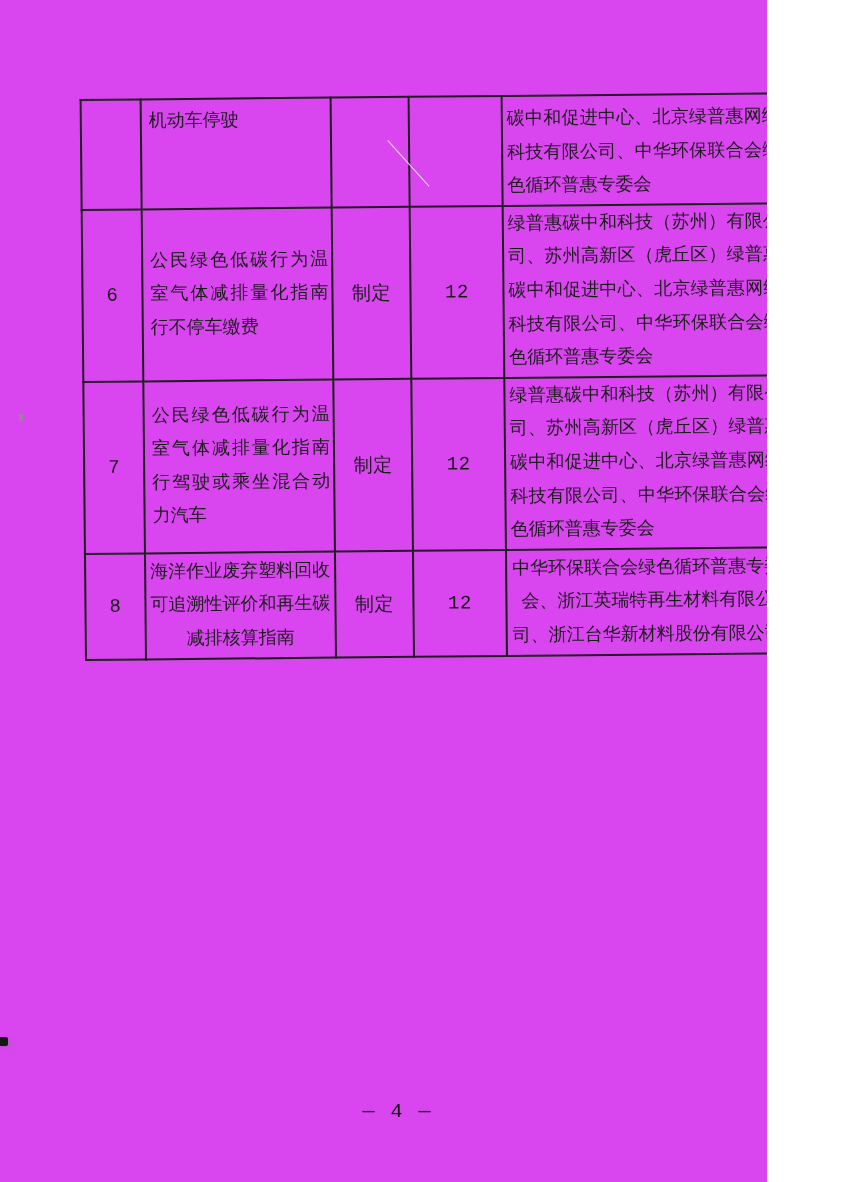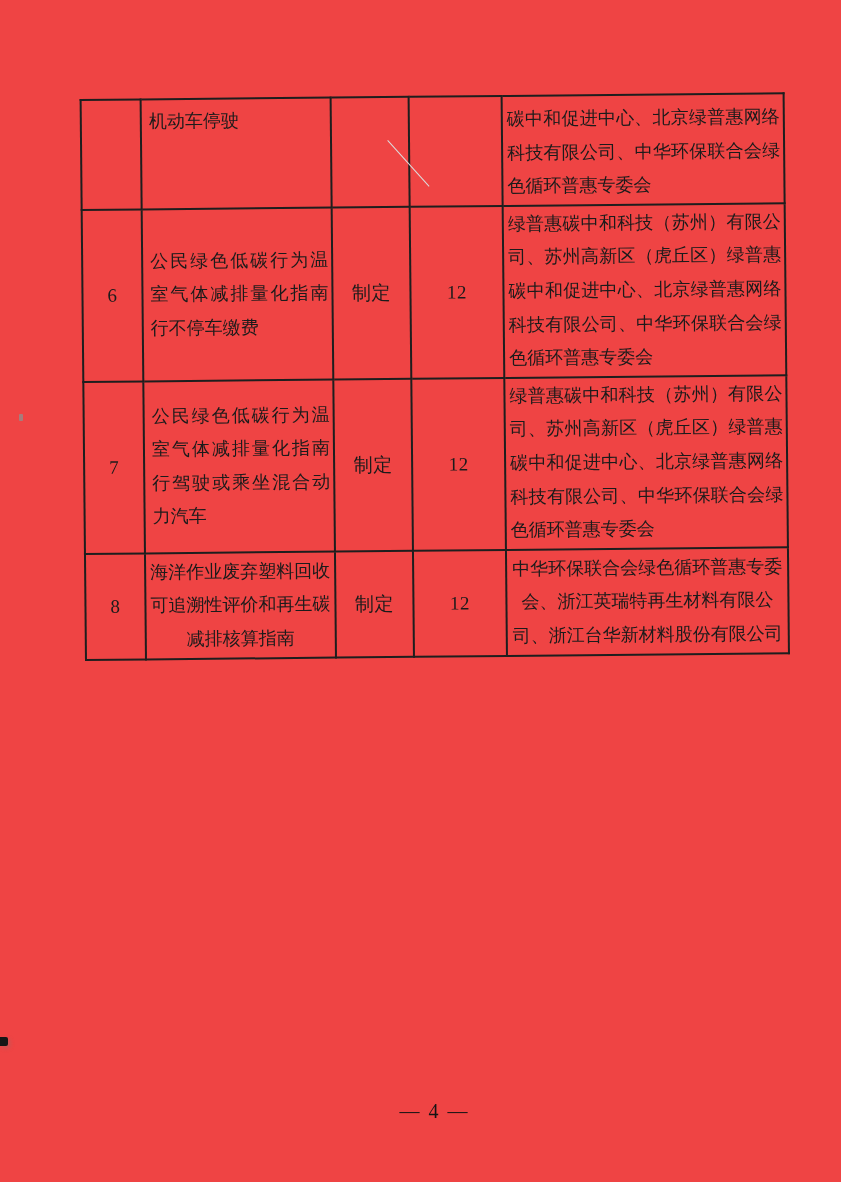--- a/index.html
+++ b/index.html
@@ -6,25 +6,26 @@
 
   html, body {
     width: 841px;
     height: 1182px;
     background: #ffffff;
     font-family: "Liberation Serif", "DejaVu Serif", serif;
   }
 
   .page {
     position: relative;
-    width: 841px;
+    width: 767px;
     height: 1182px;
-    background: #ef4444;
+    background: #d946ef;
     overflow: hidden;
     color: #1b1b1b;
+    font-family: Liberation Mono, monospace;
   }
 
   
   .doc-table-wrap {
     position: absolute;
     left: 85px;
     top: 99px;
     transform: rotate(-0.55deg);
     transform-origin: 0 100%;
   }

